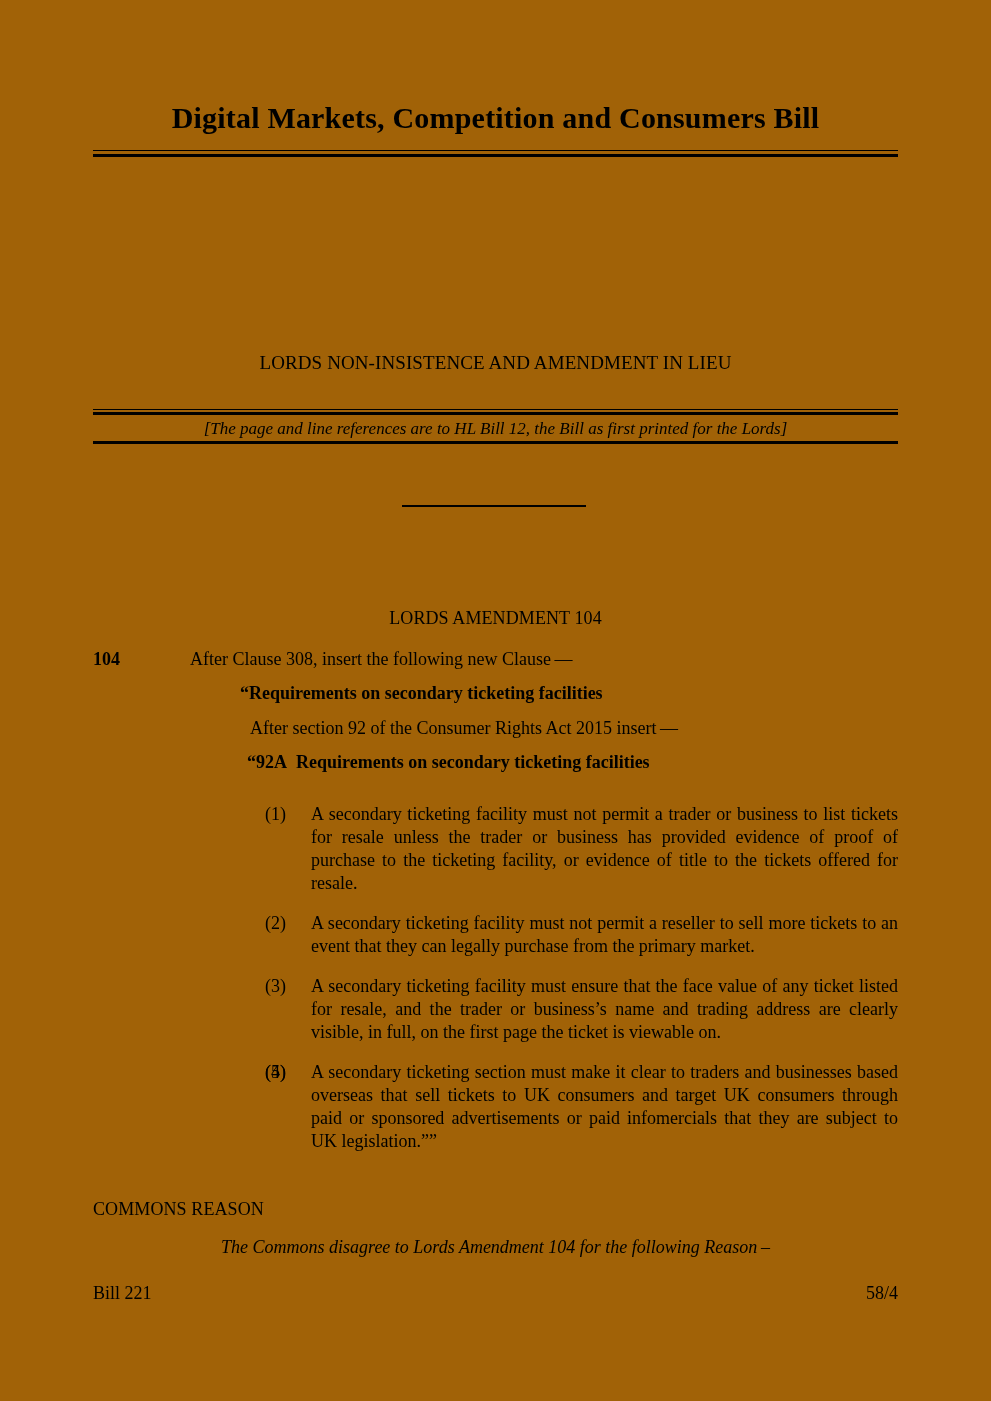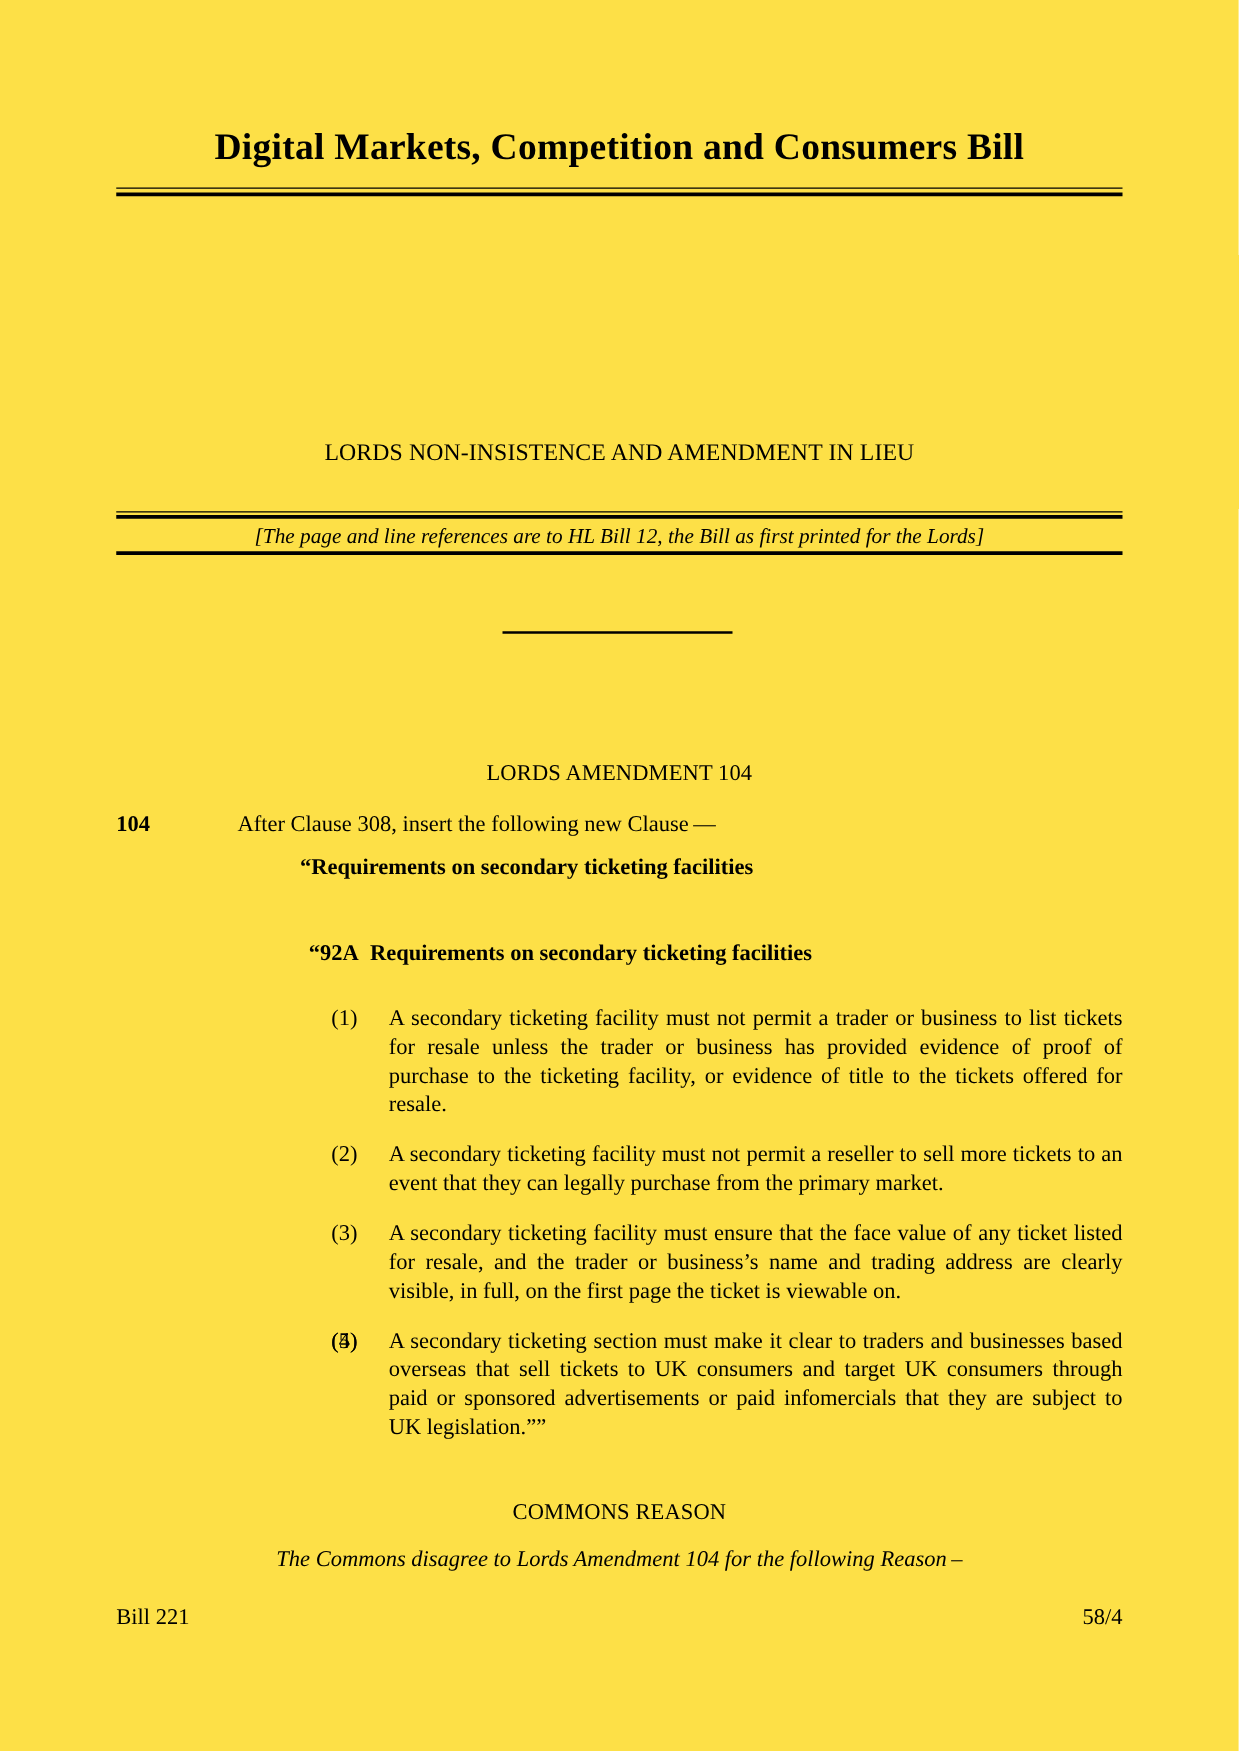--- a/index.html
+++ b/index.html
@@ -6,21 +6,21 @@
     margin: 0;
     padding: 0;
     background: #ffffff;
   }
 
   .page {
     position: relative;
     width: 991px;
     height: 1401px;
     margin: 0 auto;
-    background: #fde047;
+    background: #a16207;
     color: #000000;
     font-family: "Liberation Serif", "DejaVu Serif", serif;
     overflow: hidden;
   }
 
   
   .doc-title {
     position: absolute;
     top: 101px;
     left: 93px;
@@ -183,21 +183,21 @@
   .subsection .body {
     display: block;
   }
 
   
   .commons-heading {
     position: absolute;
     top: 1199px;
     left: 93px;
     width: 805px;
-    text-align: center;
+    text-align: left;
     font-size: 18px;
     letter-spacing: 0.1px;
   }
 
   .commons-text {
     position: absolute;
     top: 1237px;
     left: 93px;
     width: 805px;
     text-align: center;
@@ -250,20 +250,21 @@
 
 
   <div class="amendment-label">LORDS AMENDMENT 104</div>
 
   <div class="amend-number">104</div>
 
   <div class="amend-lead">After Clause 308, insert the following new Clause —</div>
 
   <div class="inserted-heading-1">“Requirements on secondary ticketing facilities</div>
 
+  <div class="insert-lead">After section 92 of the Consumer Rights Act 2015 insert —</div>
 
   <div class="inserted-heading-2">
     <span class="sec-num">“92A</span><span>Requirements on secondary ticketing facilities</span>
   </div>
 
   <div class="subsections">
 
     <div class="subsection">
       <span class="marker">(1)</span>
       <span class="body">A secondary ticketing facility must not permit a trader or business to list tickets for resale unless the trader or business has provided evidence of proof of purchase to the ticketing facility, or evidence of title to the tickets offered for resale.</span>

